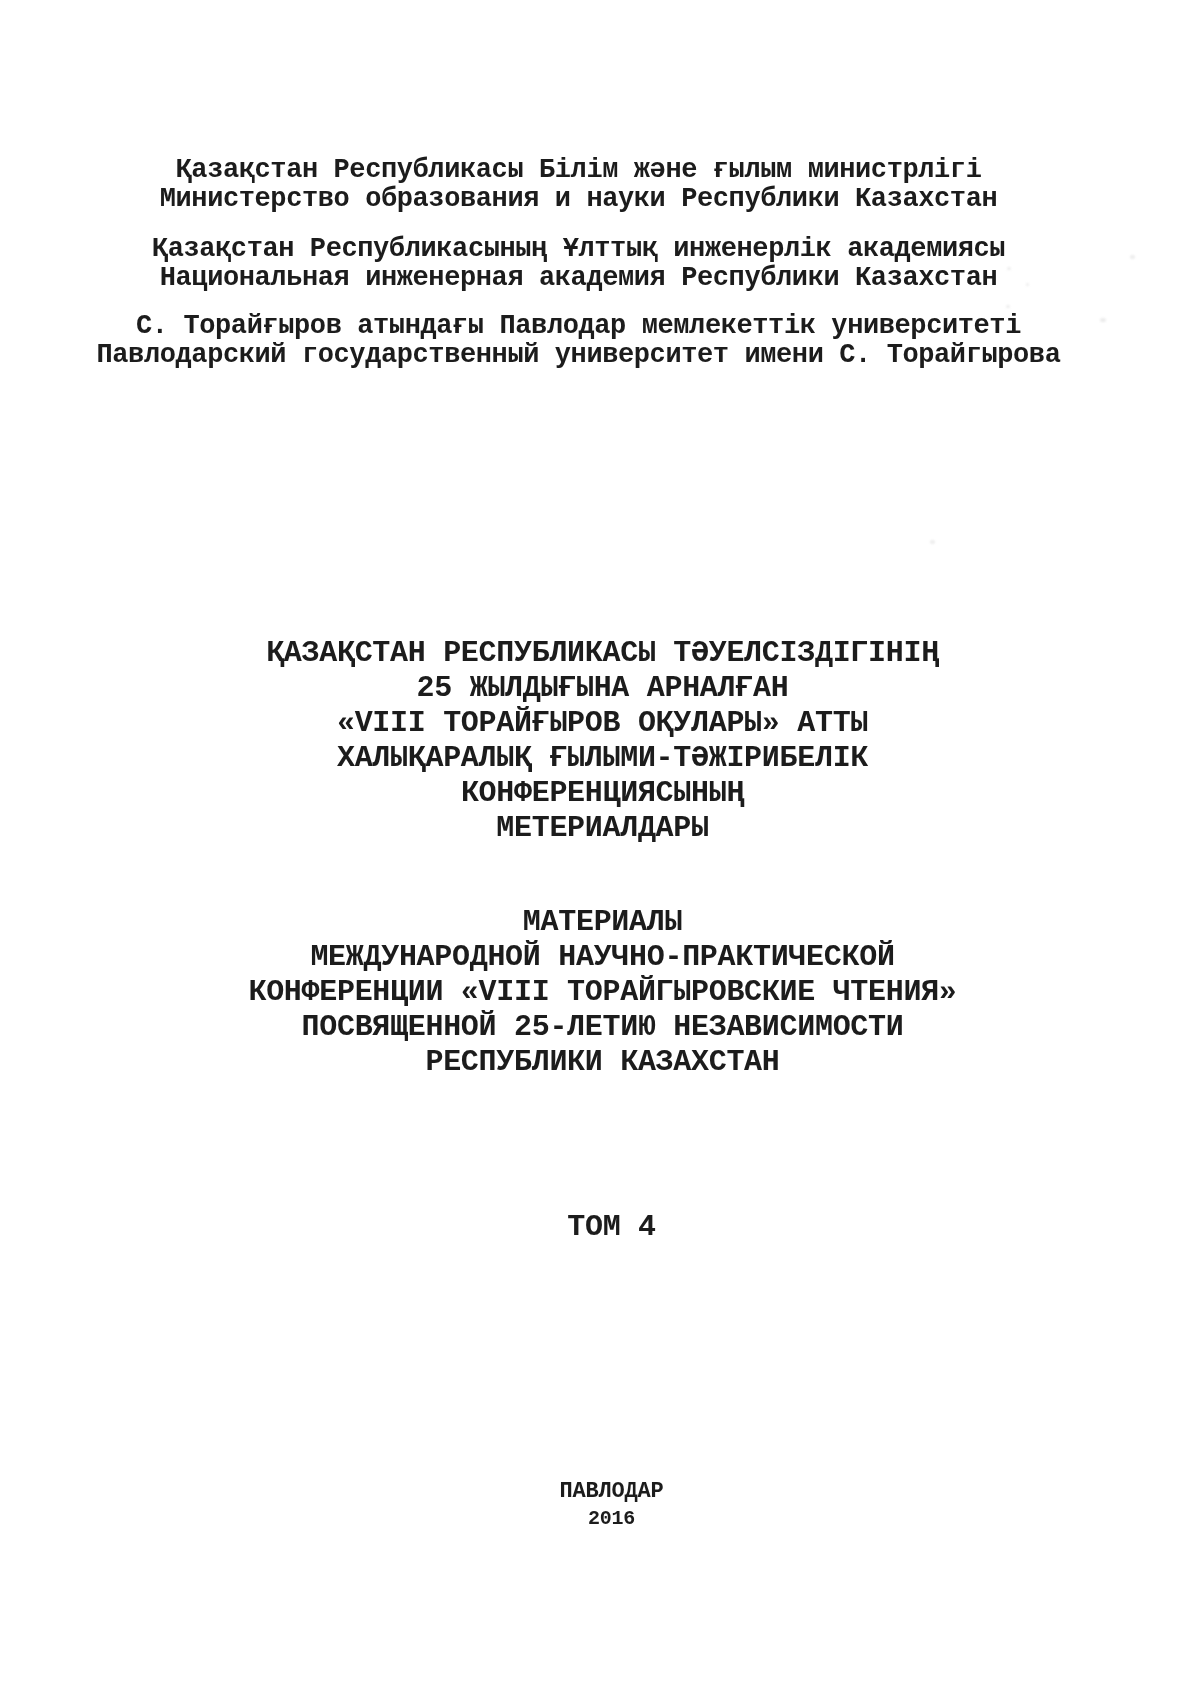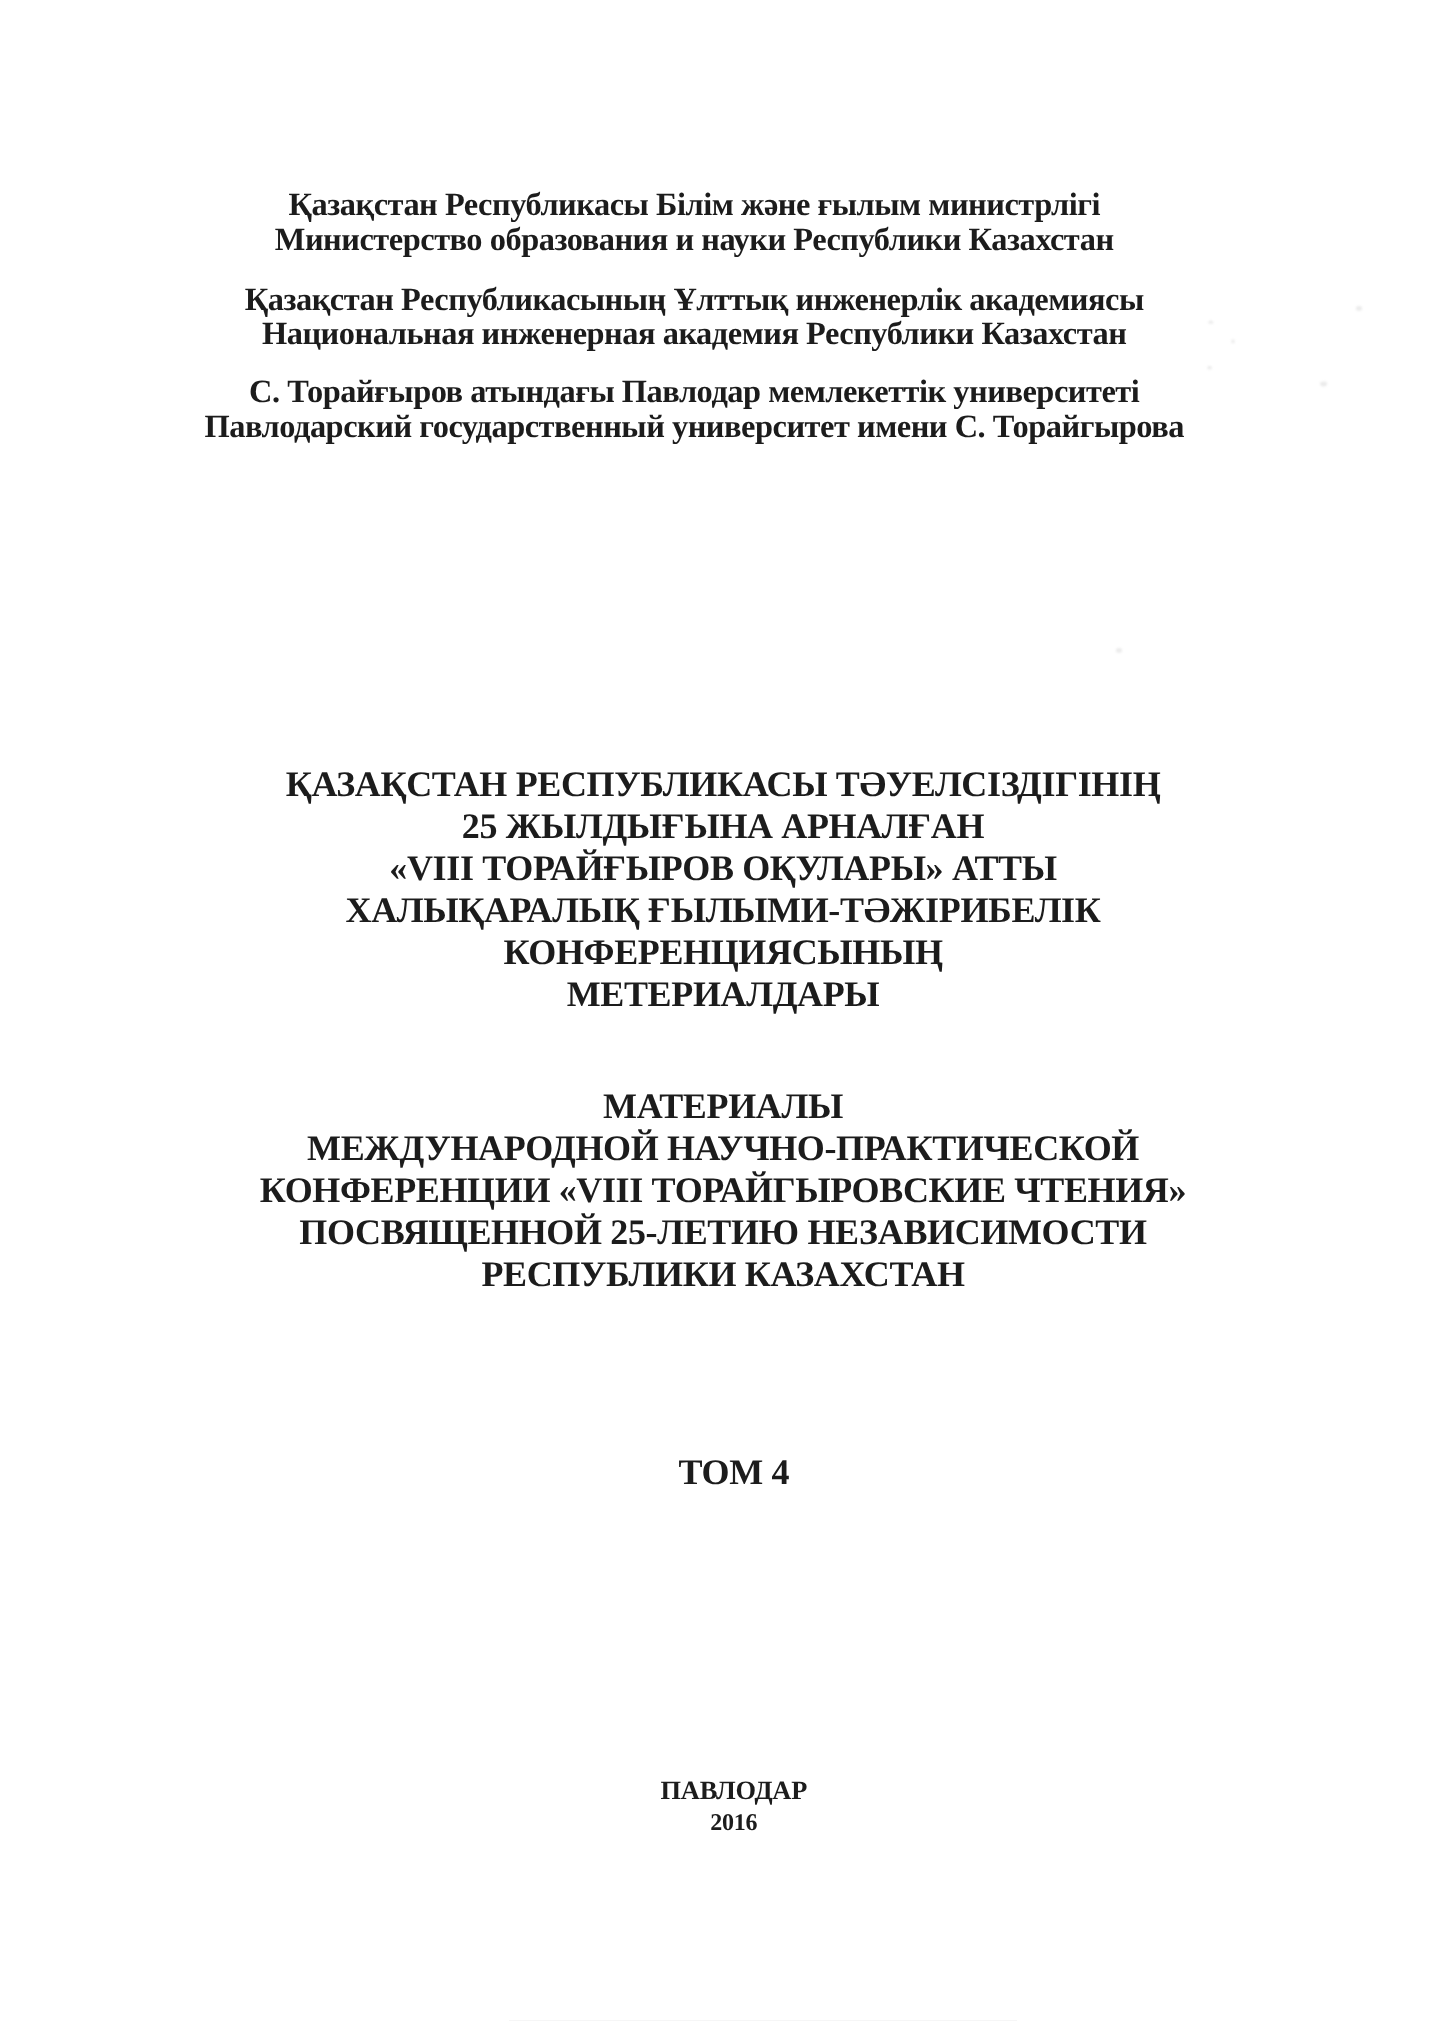--- a/index.html
+++ b/index.html
@@ -3,21 +3,21 @@
 <meta charset="utf-8">
 <style>
   html, body { margin: 0; padding: 0; background: #e8e8e8; }
   .page {
     position: relative;
     width: 1191px;
     height: 1684px;
     margin: 0 auto;
     background: #ffffff;
     overflow: hidden;
-    font-family: Liberation Serif, serif;
+    font-family: Liberation Mono, monospace;
     font-weight: 700;
     color: #1c1c1c;
     -webkit-font-smoothing: antialiased;
   }
   .org-block {
     position: absolute;
     left: 0;
     width: 100%;
     text-align: center;
     font-size: 27px;

